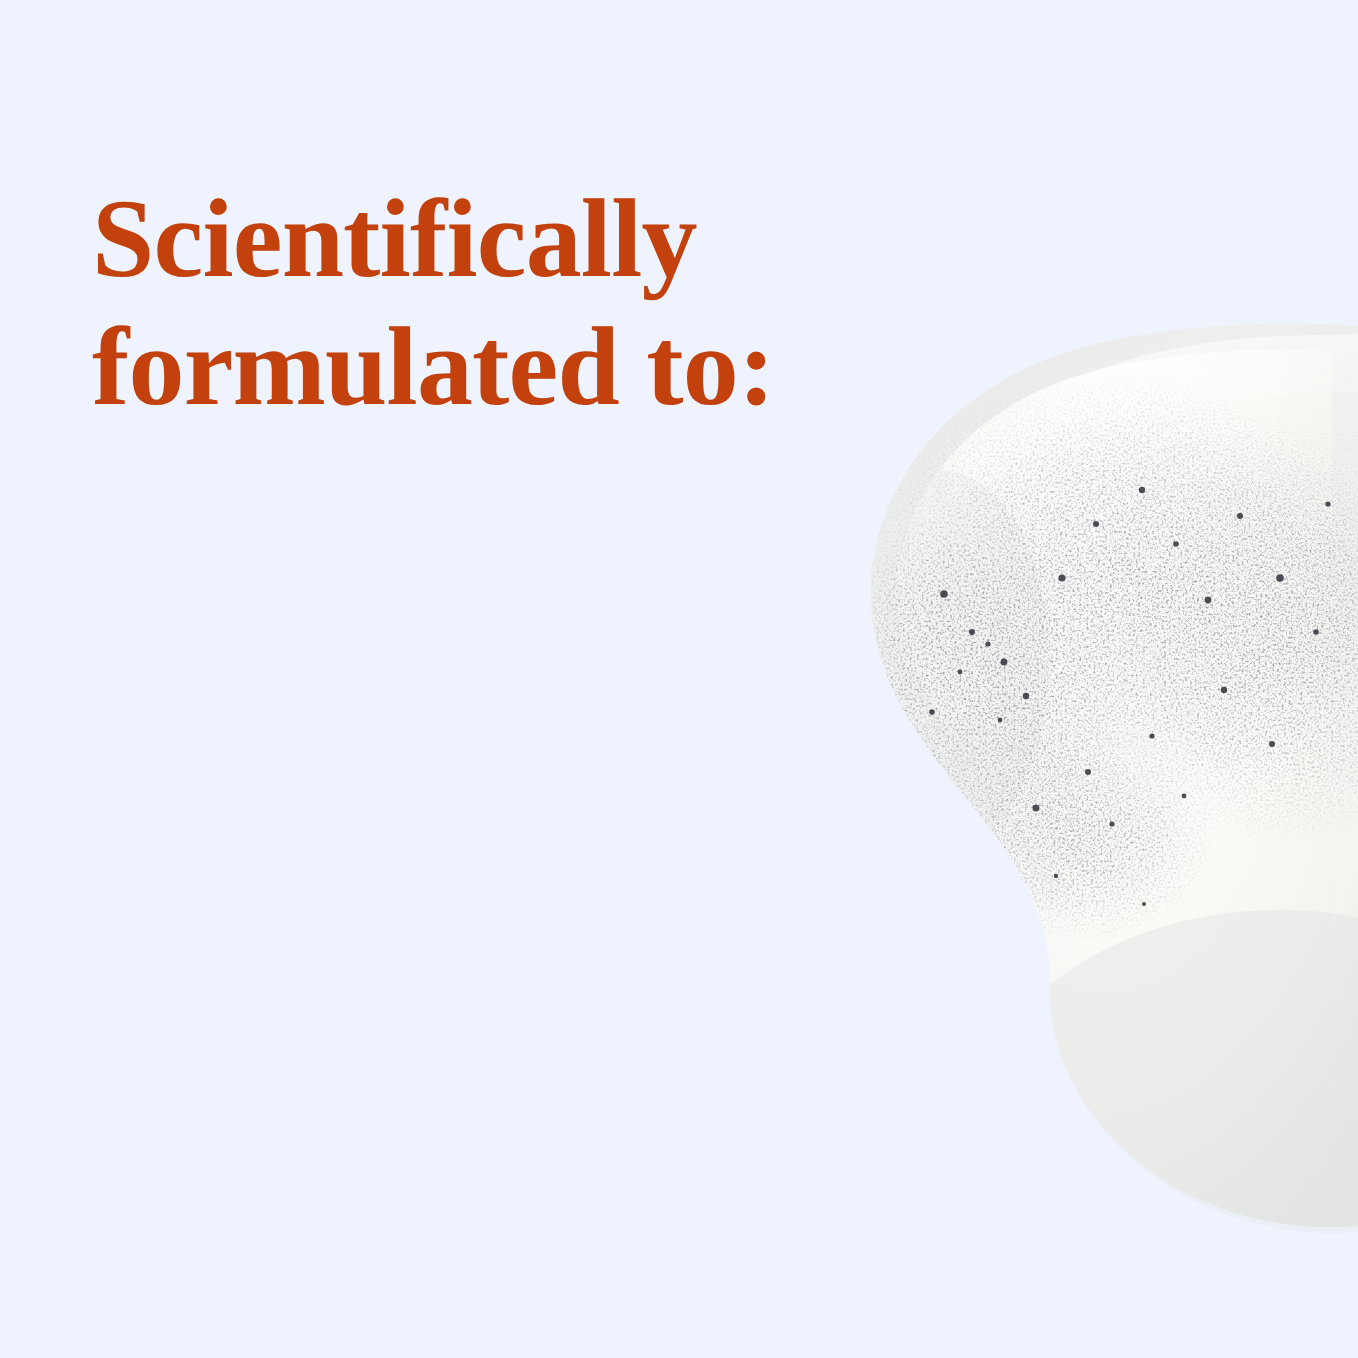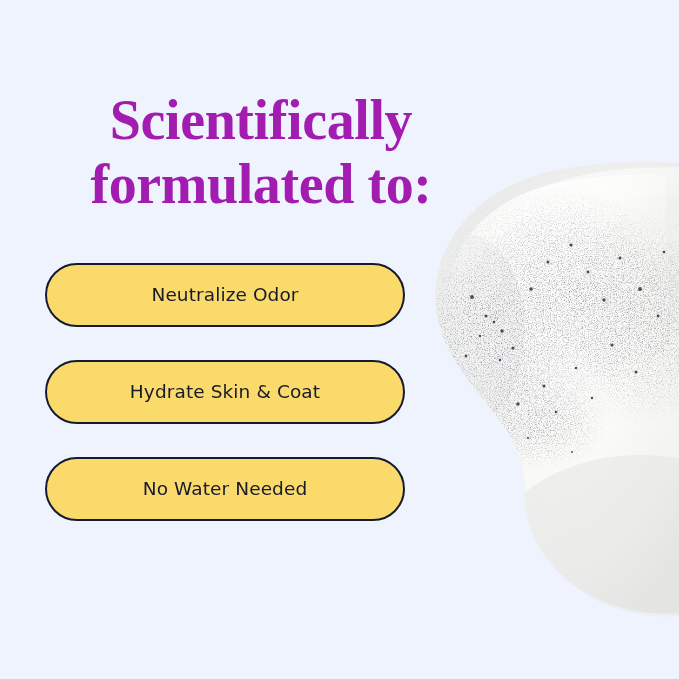--- a/index.html
+++ b/index.html
@@ -37,23 +37,22 @@
   #headline {
     position: absolute;
     left: 46px;
     top: 50px;
     width: 430px;
     font-family: "Liberation Serif", "DejaVu Serif", serif;
     font-weight: 700;
     font-size: 56px;
     line-height: 1.16;
     letter-spacing: -0.4px;
-    color: #a21caf;
+    color: #c2410c;
     white-space: pre-line;
-    text-align: center;
   }
 
   
   #pill-list {
     position: absolute;
     left: 45px;
     top: 263px;
     width: 360px;
   }
   .pill {
@@ -224,29 +223,14 @@
         <circle cx="664" cy="252" r="1.3"></circle>
         <circle cx="528" cy="438" r="1.1"></circle>
         <circle cx="572" cy="452" r="1.0"></circle>
       </g>
     </g>
   </svg>
 
   <h1 id="headline">Scientifically
 formulated to:</h1>
 
-  <div id="pill-list">
-
-    <div class="pill">
-      <span class="pill-label">Neutralize Odor</span>
-    </div>
-
-    <div class="pill">
-      <span class="pill-label">Hydrate Skin &amp; Coat</span>
-    </div>
-
-    <div class="pill">
-      <span class="pill-label">No Water Needed</span>
-    </div>
-
-  </div>
 
 </div>
 
 </body></html>

